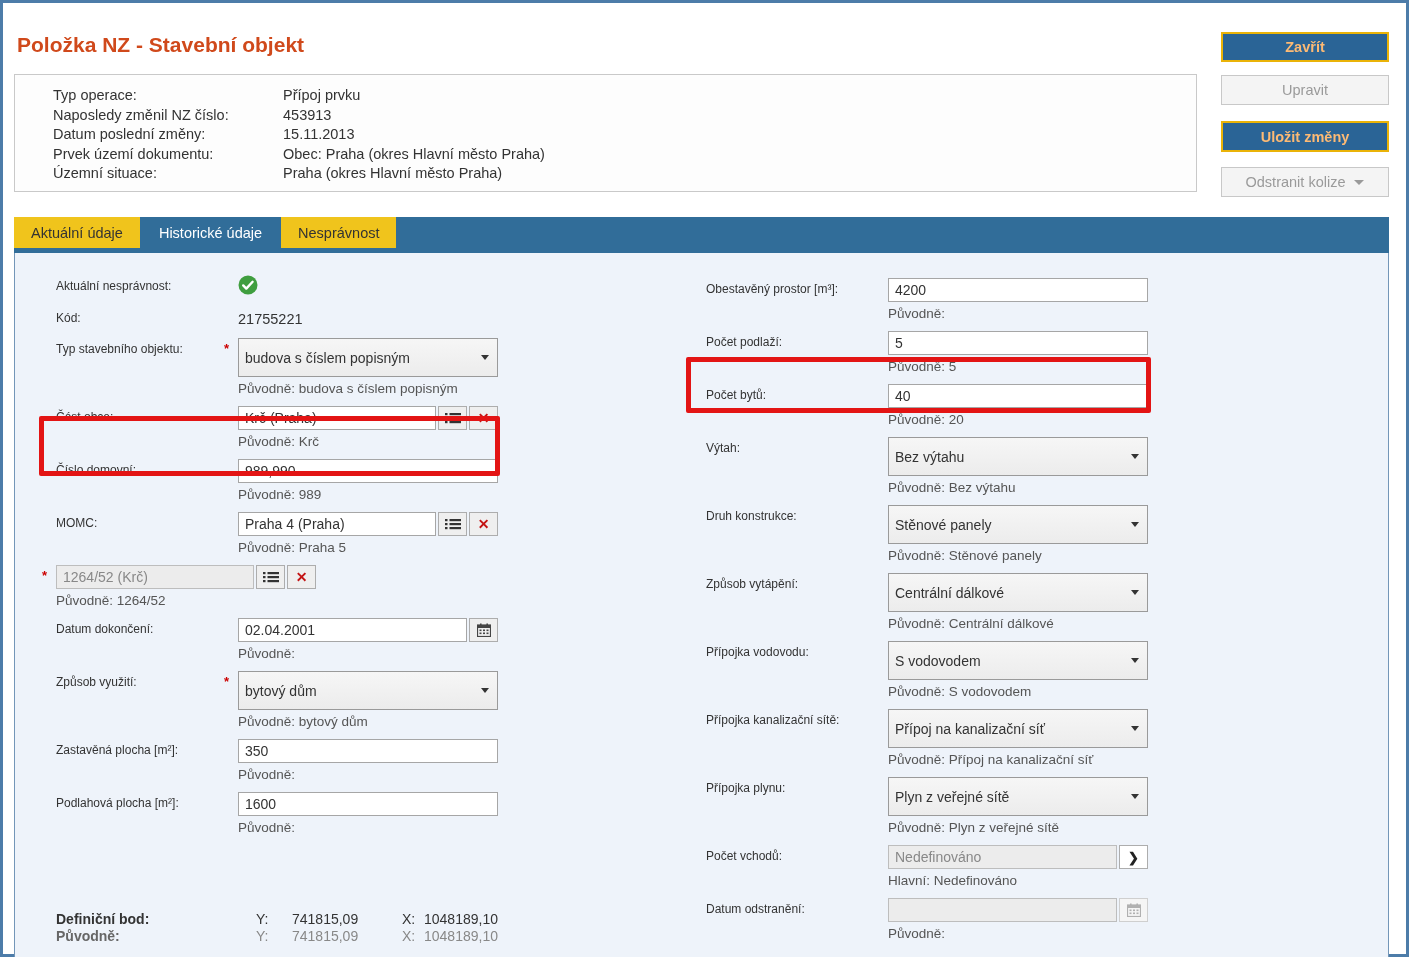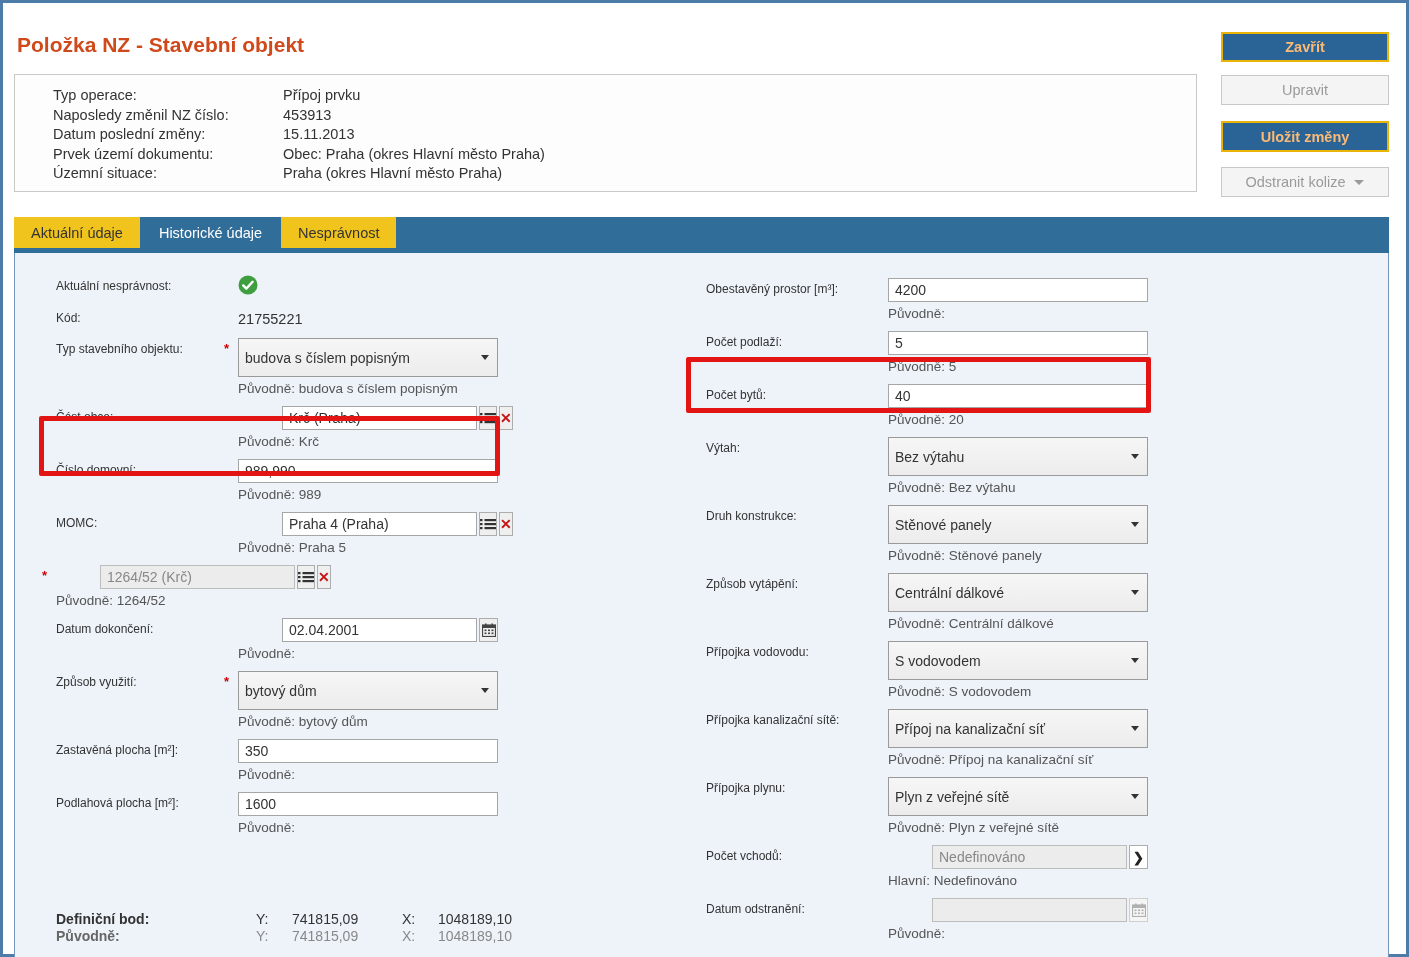--- a/index.html
+++ b/index.html
@@ -45,39 +45,39 @@
   .static-val { padding-top:4px; font-size:14.5px; }
   .puvodne { margin-top:4px; height:17px; font-size:13.5px; color:#555; }
 
   .req { position:absolute; left:-14px; top:3px; color:#c00; font-size:13px; font-weight:bold; }
 
   input.tinput { height:24px; border:1px solid #a6a6a6; background:#fff; font-size:14px; color:#333; padding:0 6px; font-family:"Liberation Sans",sans-serif; width:260px; }
   input.w-lookup { width:198px; }
   input.w-date { width:229px; }
   input.dis { background:#ececec; border-color:#bdbdbd; color:#888; }
 
-  .ctl-line { display:flex; gap:2px;margin-left:44px; }
+  .ctl-line { display:flex; gap:2px; }
   .icon-btn { width:29px; height:24px; background:#efefef; border:1px solid #adadad; display:flex; align-items:center; justify-content:center; cursor:pointer; padding:0; }
   .icon-btn.dis { background:#f5f5f5; border-color:#cfcfcf; cursor:default; }
   .clear-x { color:#c41414; font-weight:bold; font-size:14px; line-height:1; }
   .nav-arrow { color:#222; font-weight:bold; font-size:13px; }
   .icon-btn.white { background:#fff; }
 
   .select { width:260px; height:39px; border:1px solid #9a9a9a; background:linear-gradient(#f6f6f6,#ececec); display:flex; align-items:center; font-size:14px; color:#333; padding:0 6px; cursor:pointer; position:relative; }
   .select .sel-text { flex:1; overflow:hidden; white-space:nowrap; }
   .caret-dark { width:0; height:0; border-left:4.5px solid transparent; border-right:4.5px solid transparent; border-top:5px solid #333; margin-right:2px; }
 
   
   .defpoint { margin-top:74px; font-size:14px; }
   .db-row { display:flex; line-height:17px; }
   .db-label { width:145px; text-align:left; font-weight:bold; color:#333; }
   .db-yx { margin-left:55px; width:22px; }
   .db-val { margin-left:14px; width:88px; }
   .db-xl { margin-left:22px; width:22px; }
-  .db-val2 { margin-left:14px; }
+  .db-val2 { }
   .db-orig .db-label { color:#666; }
   .db-orig .db-yx, .db-orig .db-val, .db-orig .db-xl, .db-orig .db-val2 { color:#888; }
 
   
   .hl-box { position:absolute; border:5px solid #e31414; border-radius:2px; pointer-events:none; z-index:10; }
   .hl-1 { left:36px; top:413px; width:461px; height:60px; }
   .hl-2 { left:683px; top:354px; width:465px; height:56px; }
 
   svg { display:block; }
 </style>

